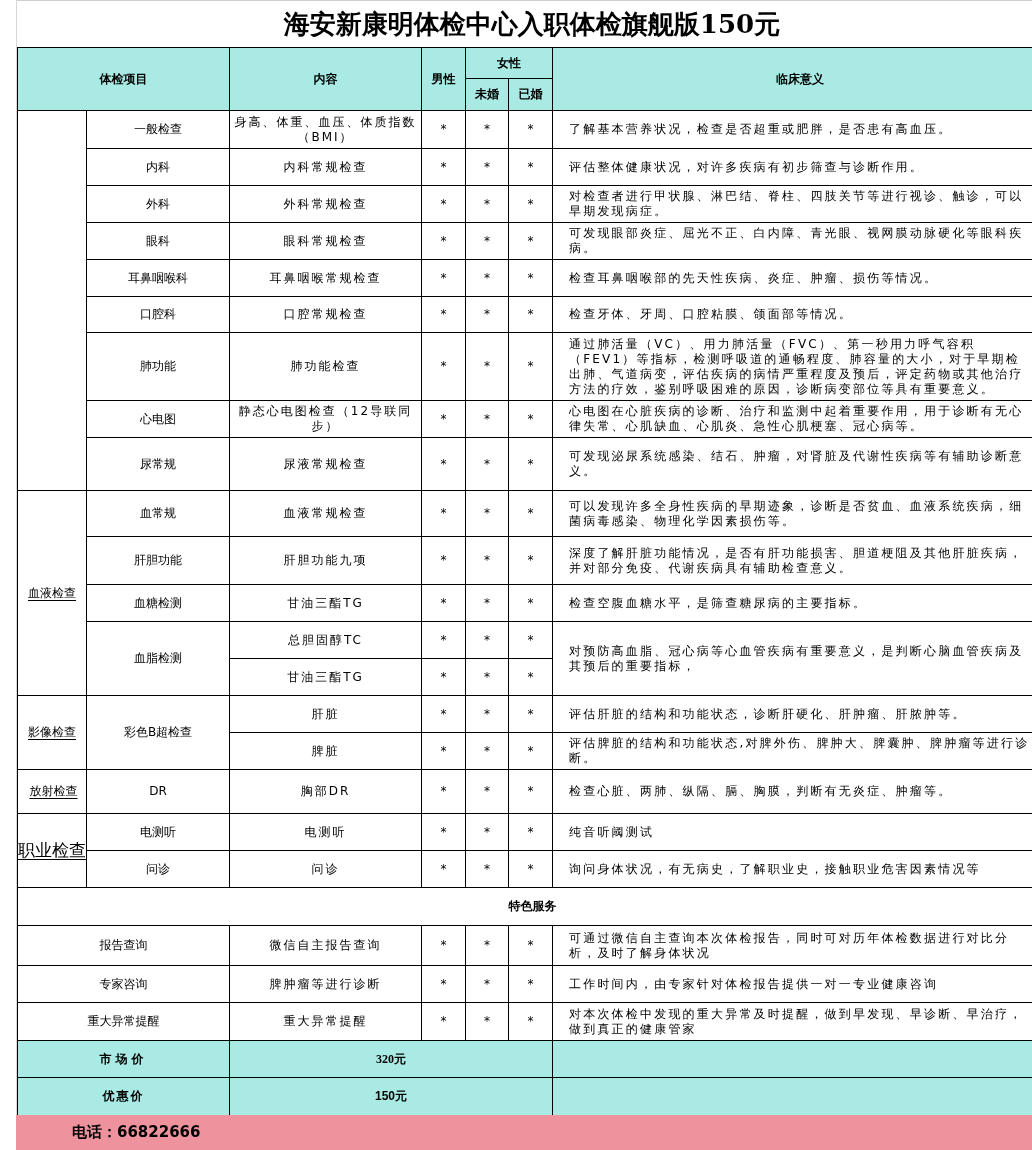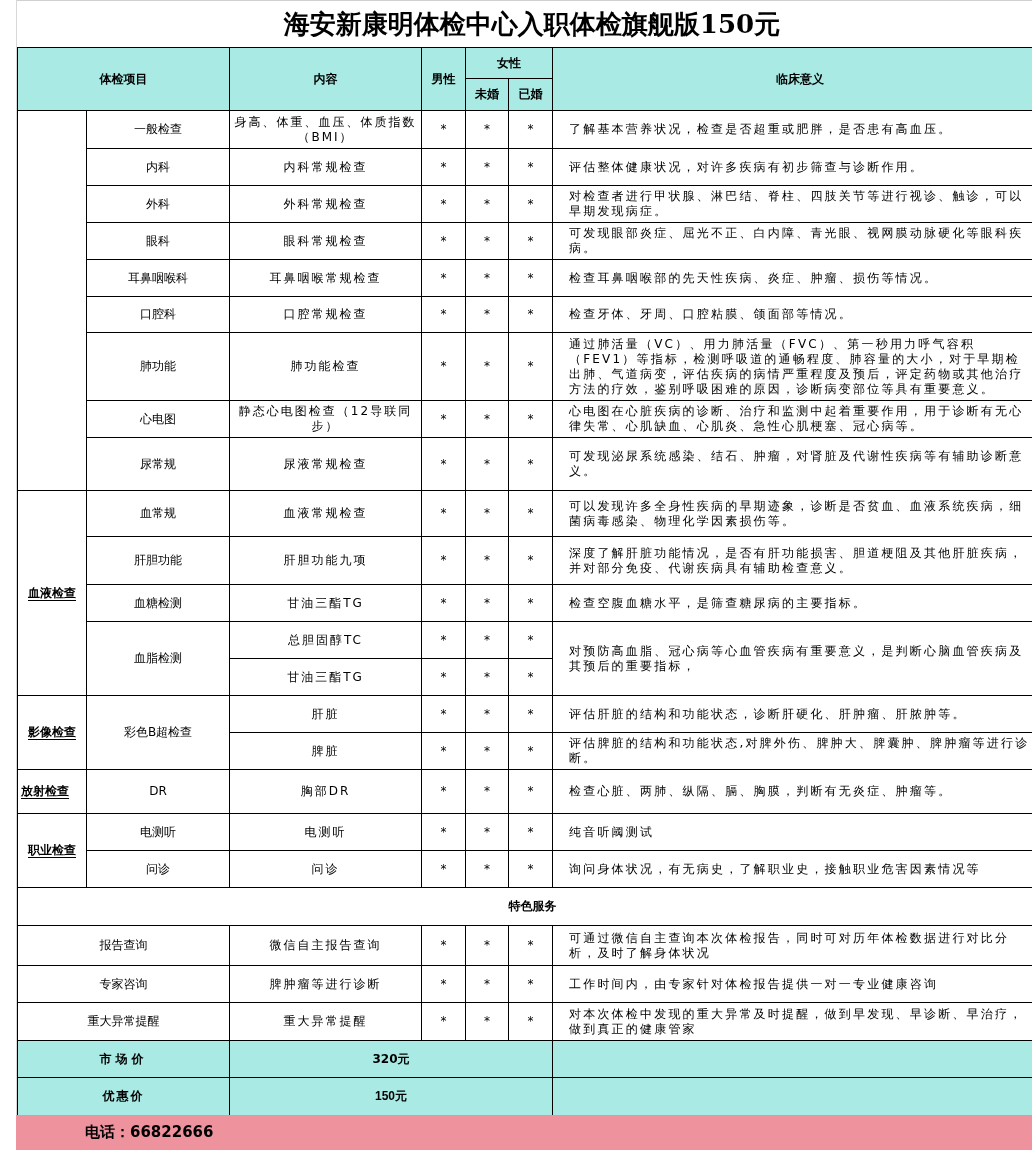--- a/index.html
+++ b/index.html
@@ -8,35 +8,35 @@
   .sheet { position: absolute; left: 16px; top: 0; width: 1032px; height: 1002px; }
   .left-gray { position: absolute; left: 0; top: 0; width: 1px; height: 1150px; background: #d8d8d8; }
   .title { position: absolute; left: 1px; top: 0; width: 1030px; height: 47px;
            display: flex; align-items: center; justify-content: center;
            font-family: "DejaVu Serif", "Liberation Serif", serif; font-size: 26px; font-weight: bold;
            border-top: 1px solid #d0d0d0; box-sizing: border-box; }
   table.grid { position: absolute; left: 1px; top: 47px; border-collapse: collapse; table-layout: fixed; }
   table.grid td { border: 1px solid #000; padding: 0; text-align: center; vertical-align: middle;
                   font-size: 12px; line-height: 15px; overflow: hidden; }
   .hdr { background: #a9ebe4; font-weight: bold; font-size: 14px; }
-  .cat { font-weight: bold; font-size: 15px; line-height: 19px; text-decoration: underline; text-underline-offset: 3px; text-align: center; }
-  .cat.left { text-align: left; padding-left: 3px; }
+  .cat { font-weight: normal; font-size: 15px; line-height: 19px; text-decoration: underline; text-underline-offset: 3px; text-align: center; }
+  .cat.left { text-align: center; padding-left: 3px; }
   .item { font-size: 12.5px; }
   .content { font-size: 11px; letter-spacing: 2px; padding: 0 4px; }
   .star { font-size: 11px; }
   .mean { text-align: left !important; font-size: 10.5px; letter-spacing: 2.2px; line-height: 14px; padding: 0 16px !important; }
   .section { font-weight: bold; font-size: 14px; }
   .price-row td { background: #a9ebe4; }
   .price-label-sm { font-weight: bold; font-size: 12px; letter-spacing: 4px; }
-  .price-val-sm { font-weight: bold; font-size: 11px; }
+  .price-val-sm { font-weight: bold; font-size: 11px; font-family: Liberation Serif, serif; }
   .price-label-lg { font-weight: bold; font-size: 22px; letter-spacing: 2px; }
   .price-val-lg { font-weight: bold; font-size: 20px; font-family: "Liberation Sans", sans-serif; }
   .footer { position: absolute; left: 0; top: 1115px; width: 1032px; height: 35px; background: #ee939e;
             display: flex; align-items: center; font-weight: bold; font-size: 15px; padding-left: 4px; box-sizing: border-box; }
-  .footer .phone { margin-left: 29px; padding-left: 36px; }
+  .footer .phone { margin-left: 16px; padding-left: 36px; }
 </style>
 </head>
 <body>
 
 <div class="sheet">
   <div class="left-gray"></div>
   <div class="title">海安新康明体检中心入职体检旗舰版150元</div>
 
   <table class="grid">
     <colgroup>
@@ -197,21 +197,21 @@
       <td class="cat left">放射检查</td>
       <td class="item">DR</td>
       <td class="content">胸部DR</td>
       <td class="star">*</td>
       <td class="star">*</td>
       <td class="star">*</td>
       <td class="mean">检查心脏、两肺、纵隔、膈、胸膜，判断有无炎症、肿瘤等。</td>
     </tr>
 
     <tr style="height:37px">
-      <td rowspan="2" class="cat" style="font-size:12px;">职业检查</td>
+      <td rowspan="2" class="cat" style="font-size:17px;">职业检查</td>
       <td class="item">电测听</td>
       <td class="content">电测听</td>
       <td class="star">*</td>
       <td class="star">*</td>
       <td class="star">*</td>
       <td class="mean">纯音听阈测试</td>
     </tr>
     <tr style="height:37px">
       <td class="item">问诊</td>
       <td class="content">问诊</td>

